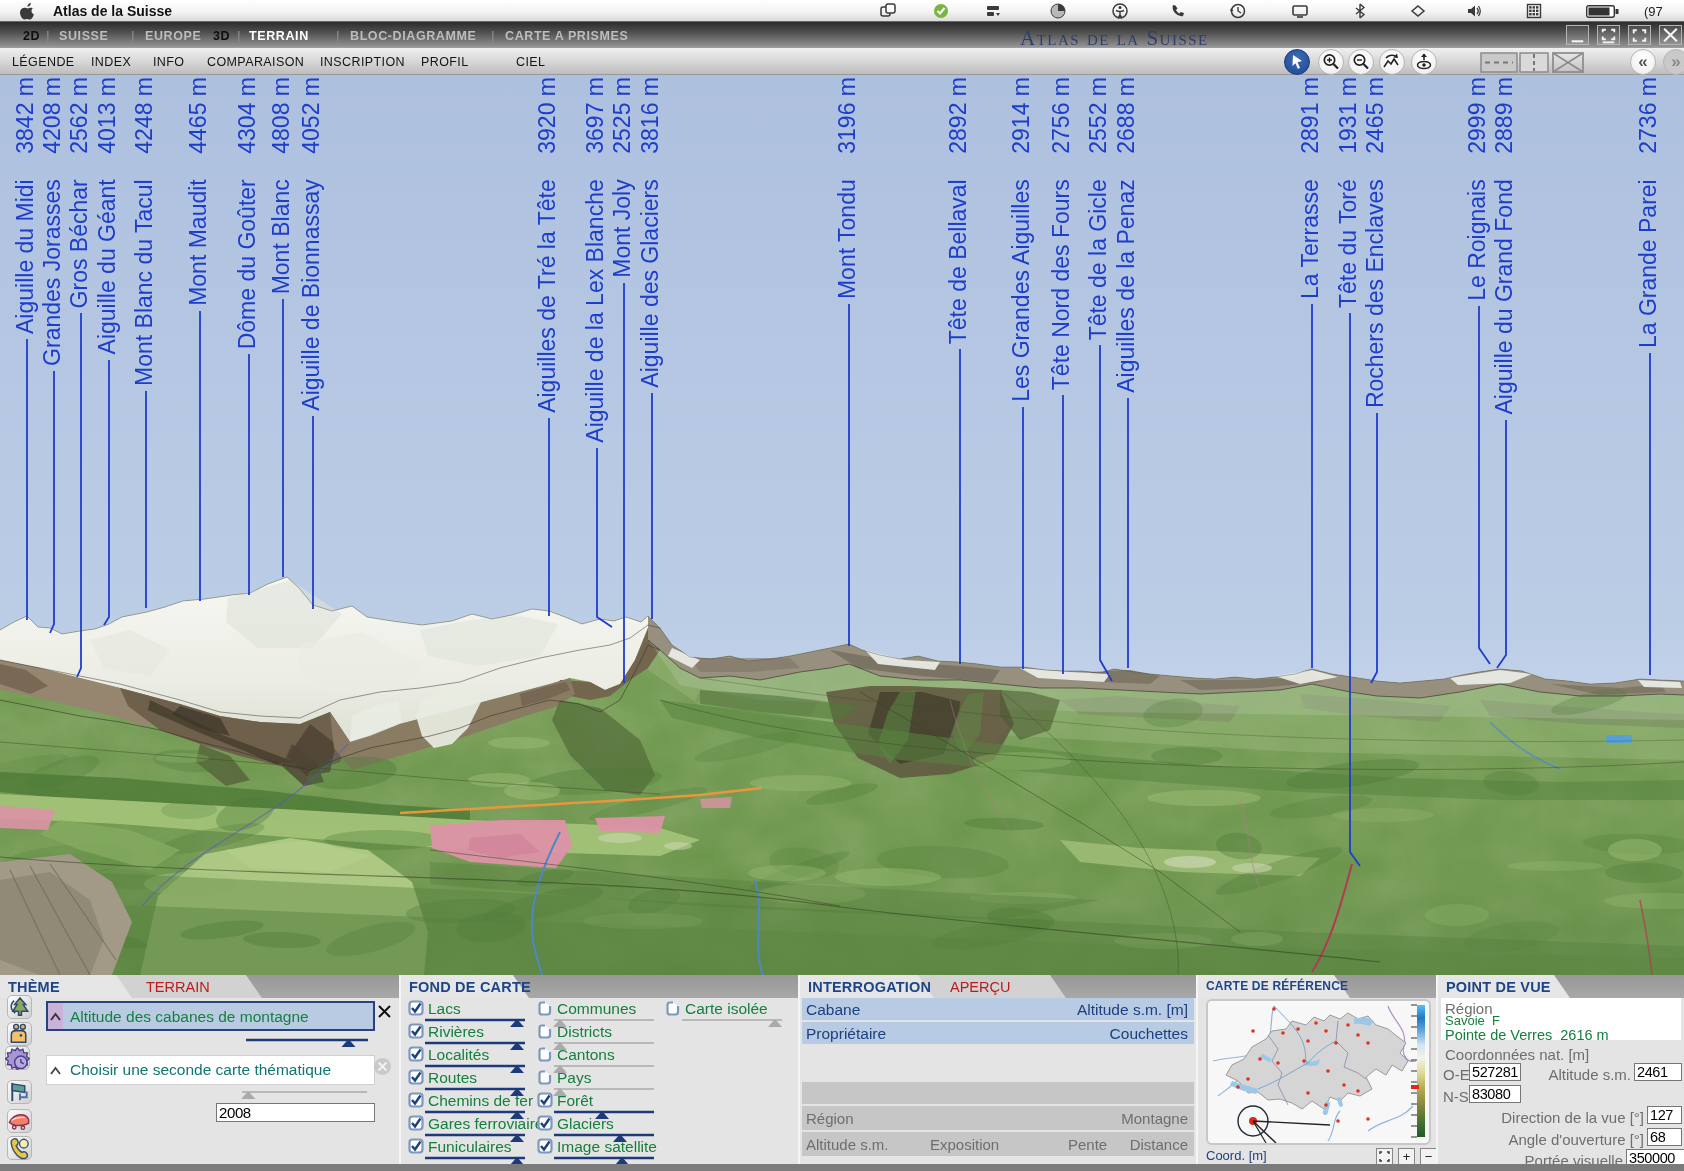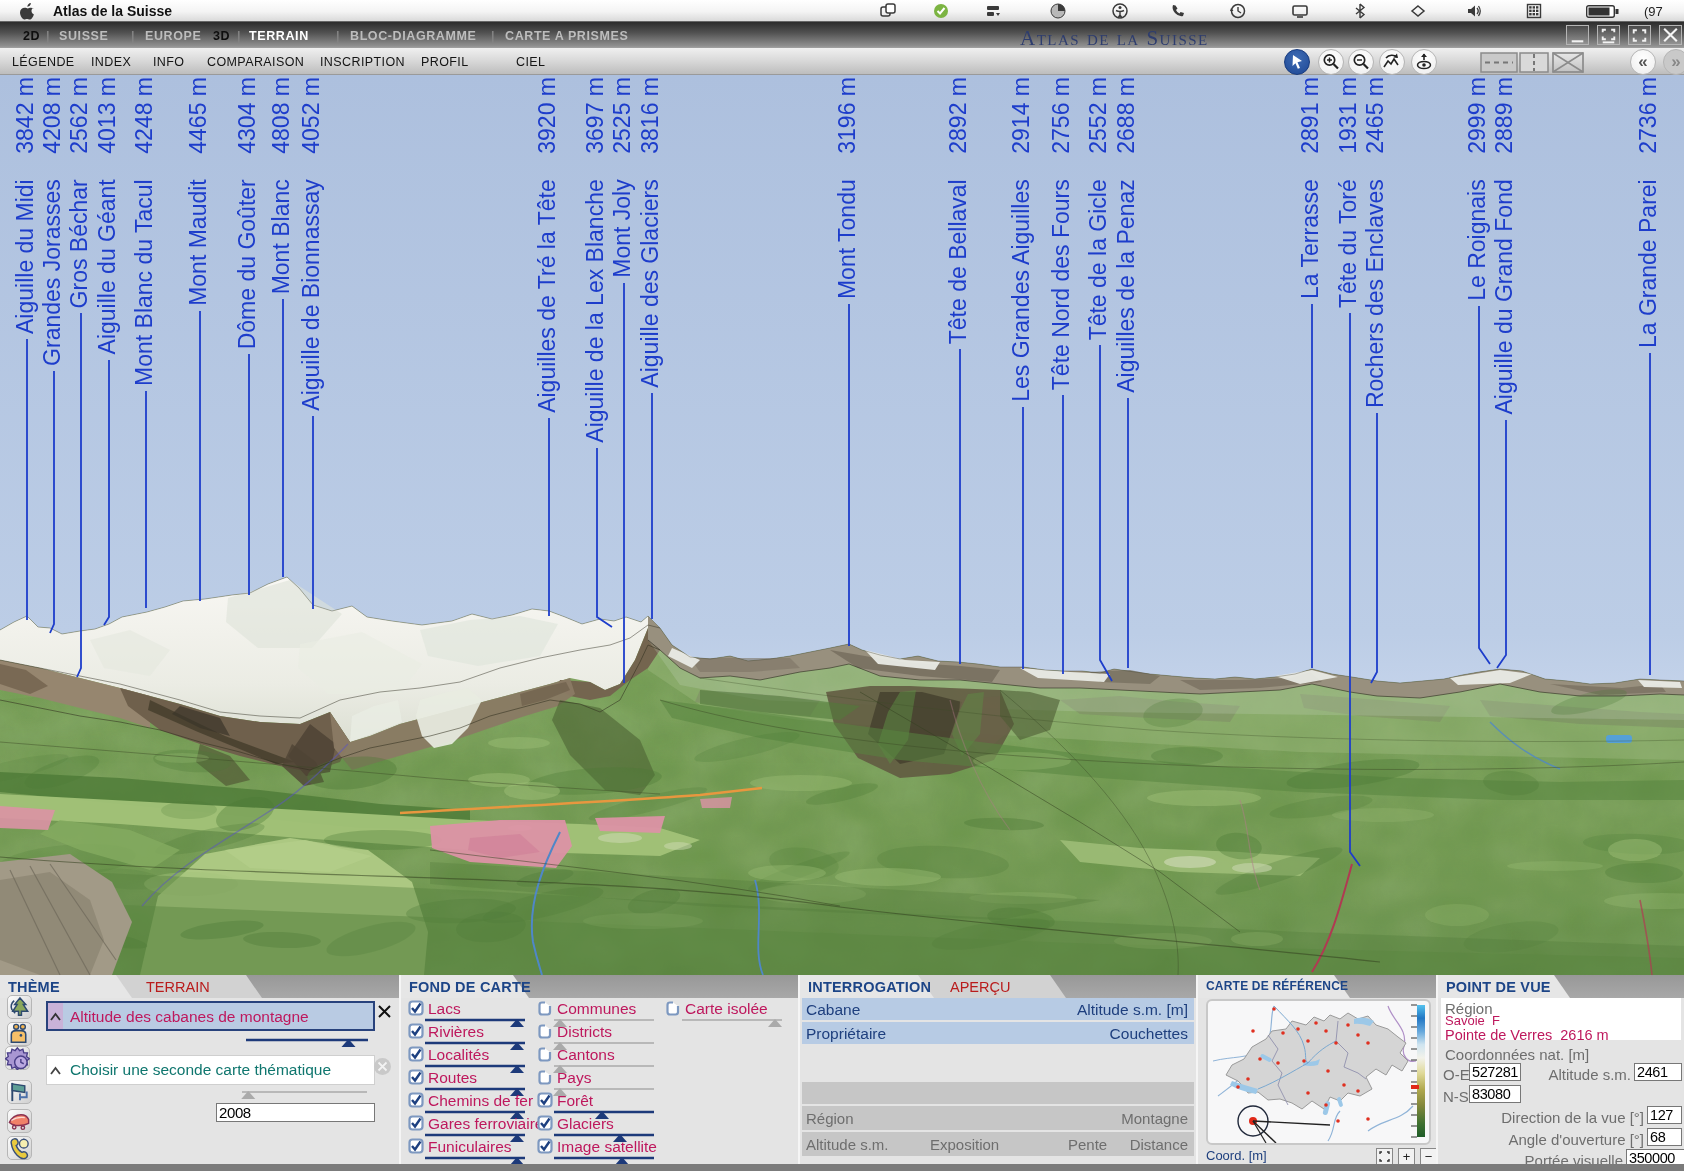--- a/index.html
+++ b/index.html
@@ -14,21 +14,21 @@
 #menu .it{position:absolute;top:7px;font-size:12.5px;font-weight:normal;letter-spacing:.4px;color:#141414}
 .cir{position:absolute;top:49px;width:26px;height:26px;border-radius:50%;background:radial-gradient(circle at 50% 35%,#ffffff,#ececec);border:1px solid #b5b5b5}
 #pano{left:0;top:75px;width:1684px;height:900px}
 #panels{left:0;top:975px;width:1684px;height:189px;background:#e4e4e4}
 .panel{position:absolute;top:0;height:189px;background:#e4e4e4}
 .tabrow{position:absolute;top:0;left:0;right:0;height:23px;background:linear-gradient(#989898,#a8a8a8)}
 .tab1{position:absolute;top:0;left:0;height:23px;background:#e6e6e6}
 .tabtitle{position:absolute;top:4px;left:8px;font-size:14.5px;font-weight:bold;color:#1d4587;letter-spacing:.2px}
 .tab2{position:absolute;top:0;height:23px;background:#d2d2d2}
 .tab2 span{position:absolute;top:4px;font-size:14.5px;color:#b91c1c}
-.lbl{position:absolute;font-size:15.5px;color:#be185d;white-space:nowrap}
+.lbl{position:absolute;font-size:15.5px;color:#15803d;white-space:nowrap}
 .glbl{position:absolute;font-size:15px;color:#6e6e6e;white-space:nowrap}
 .nlbl{position:absolute;font-size:15.5px;color:#1e3f7e;white-space:nowrap}
 .inp{position:absolute;background:#fff;border:1px solid #777;font-size:14.5px;color:#000;padding:0 2px;letter-spacing:-0.4px}
 
 .ll{fill:none;stroke:#1d3dcb;stroke-width:1.8}
 .lt{font-family:"Liberation Sans",sans-serif;font-size:23px;fill:#1d3dcb}
 </style></head>
 <body>
 <div id="app">
 <div id="mac" class="abs">

